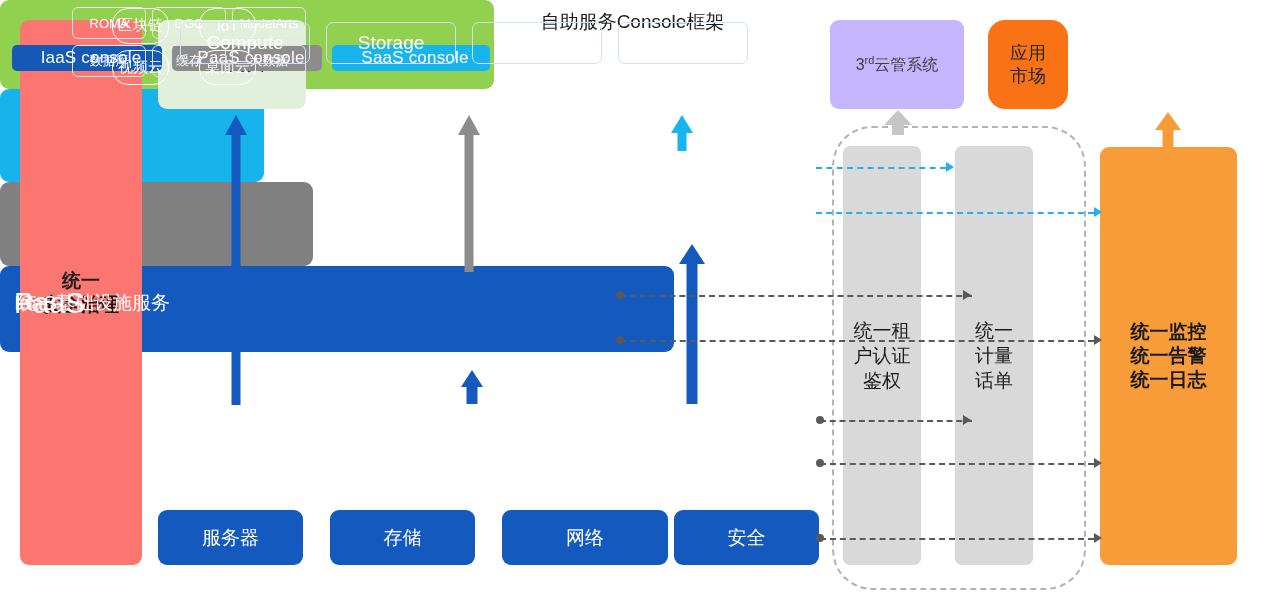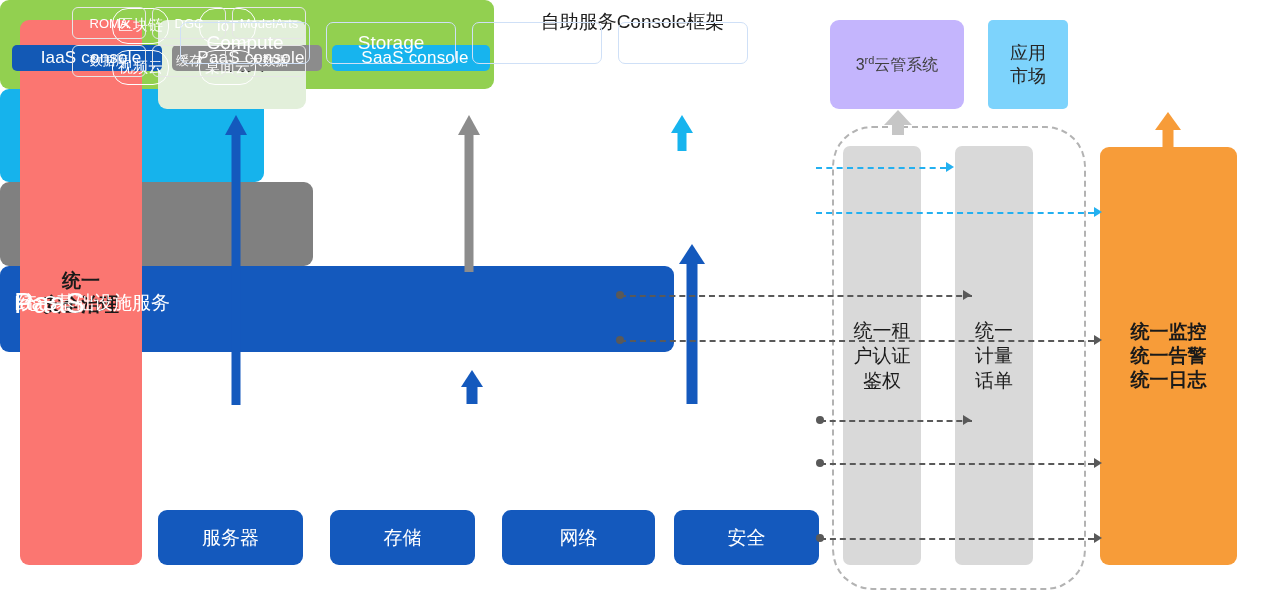--- a/index.html
+++ b/index.html
@@ -25,21 +25,21 @@
   .console-title{position:absolute;left:0;top:9px;width:100%;text-align:center;font-size:19px;color:#1d1d1d;font-weight:500;}
   .console-chip{position:absolute;top:45px;height:26px;border-radius:5px;display:flex;align-items:center;justify-content:center;
     color:#ffffff;font-size:17px;letter-spacing:.2px;padding-left:8px;}
   .chip-iaas{left:12px;width:142px;background:#1359b5;}
   .chip-paas{left:172px;width:142px;background:#8c8c8c;}
   .chip-saas{left:332px;width:150px;background:#17b4ee;}
 
   
   .third-cloud{left:830px;top:20px;width:134px;height:89px;background:#c4b5fd;color:#404040;font-size:16px;border-radius:9px;}
   .third-cloud sup{font-size:11px;vertical-align:super;}
-  .app-market{left:988px;top:20px;width:80px;height:89px;background:#7dd3fc;color:#262626;font-size:18px;border-radius:5px;}
+  .app-market{left:988px;top:20px;width:80px;height:89px;background:#f97316;color:#262626;font-size:18px;border-radius:17px;}
   .ops-top{left:1100px;top:20px;width:137px;height:89px;background:#f79c39;color:#1a1a1a;font-size:17px;border-radius:9px;}
 
   
   .ops-panel{left:1100px;top:147px;width:137px;height:418px;background:#f79c39;color:#1a1a1a;
     font-size:19px;font-weight:600;border-radius:9px;}
 
   
   .saas{left:552px;top:146px;width:264px;height:93px;background:#16b3ec;border-radius:9px;}
   .saas-label{position:absolute;left:14px;top:50%;transform:translateY(-50%);color:#fff;font-size:21px;}
   .saas-grid{position:absolute;left:88px;top:8px;width:168px;height:77px;display:grid;
@@ -59,21 +59,21 @@
   .infra{left:158px;top:402px;width:674px;height:86px;background:#1459bd;border-radius:9px;}
   .infra-label{position:absolute;left:18px;top:50%;transform:translateY(-50%);color:#fff;font-size:19px;}
   .infra-chips{position:absolute;left:180px;top:22px;height:42px;display:flex;gap:16px;}
   .infra-chip{border:1.6px solid #cfe0f7;border-radius:7px;color:#ffffff;font-size:19px;
     display:flex;align-items:center;justify-content:center;padding:0 16px;min-width:96px;}
 
   
   .hw{top:510px;height:55px;background:#1459bd;color:#ffffff;font-size:19px;border-radius:9px;}
   .hw1{left:158px;width:145px;}
   .hw2{left:330px;width:145px;}
-  .hw3{left:502px;width:153px;}
+  .hw3{left:502px;width:166px;}
   .hw4{left:674px;width:145px;}
 
   
   .capsule{position:absolute;left:832px;top:126px;width:254px;height:464px;
     border:2.5px dashed #b3b3b3;border-radius:40px;box-sizing:border-box;}
   .gcol{position:absolute;background:#d9d9d9;border-radius:7px;
     display:flex;align-items:center;justify-content:center;text-align:center;
     color:#1a1a1a;font-size:19px;line-height:1.32;font-weight:500;}
   .gcol-auth{left:843px;top:146px;width:78px;height:419px;}
   .gcol-meter{left:955px;top:146px;width:78px;height:419px;}

